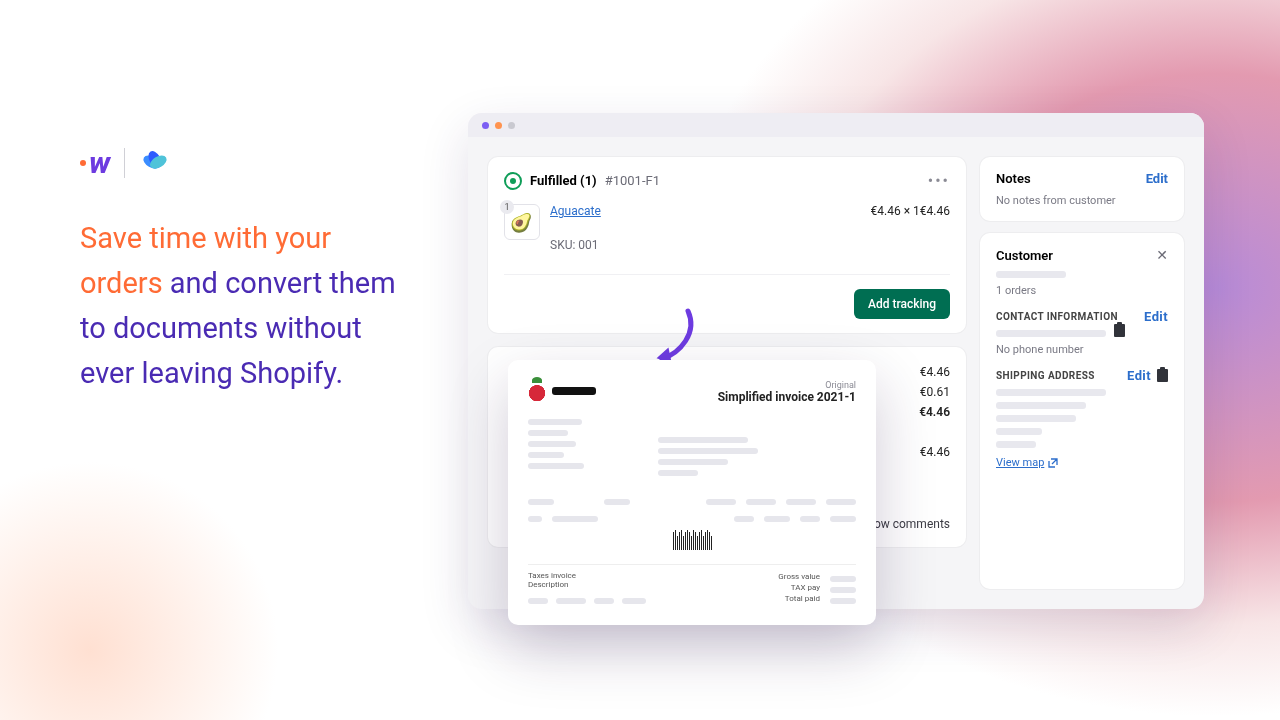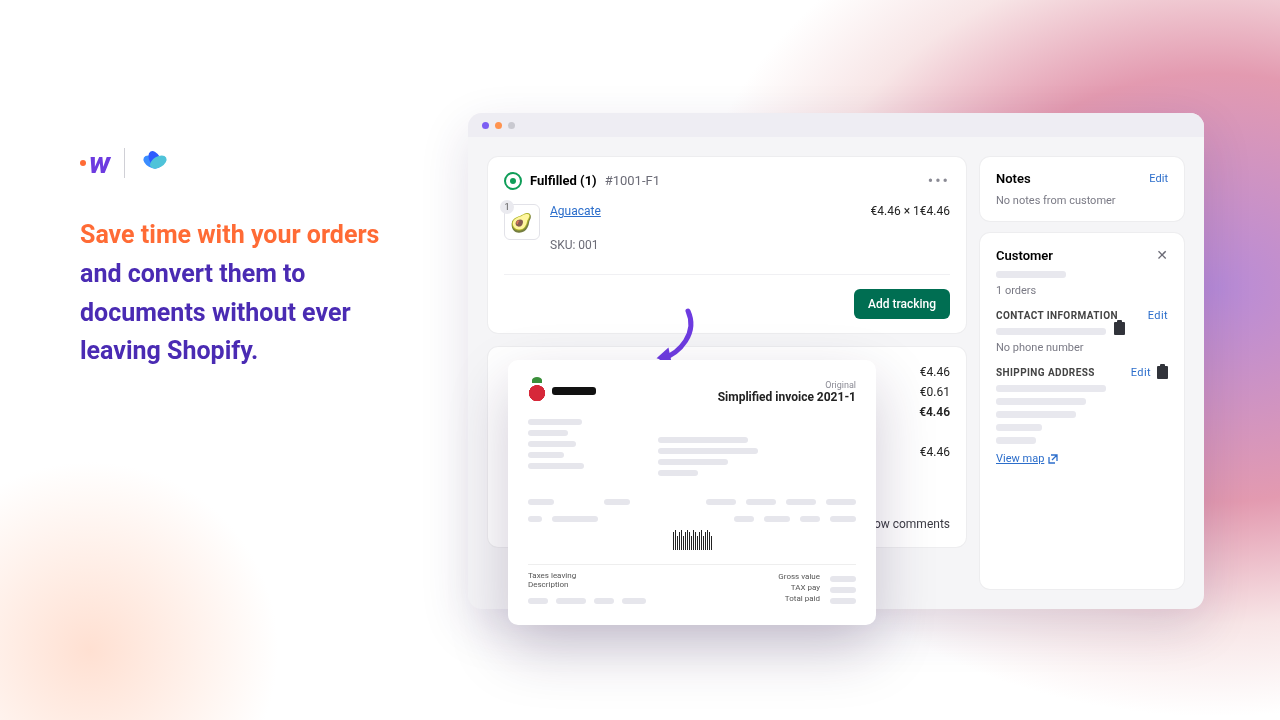--- a/index.html
+++ b/index.html
@@ -11,21 +11,21 @@
 .logos{display:flex;align-items:center;gap:16px;margin-bottom:36px}
 .logo-w{display:flex;align-items:center;gap:3px}
 .dotred{width:6px;height:6px;border-radius:50%;background:#ff6b35}
 .wtxt{font-size:30px;font-weight:800;color:#6d3be0;font-style:italic;letter-spacing:-2px}
 .sep{width:1px;height:30px;background:#d0d0d6}
 .flower{position:relative;width:28px;height:28px}
 .petal{position:absolute;width:11px;height:18px;border-radius:50% 50% 50% 50%;left:50%;top:50%}
 .p1{background:#2d5bff;transform:translate(-50%,-70%) rotate(-30deg)}
 .p2{background:#3b8dff;transform:translate(-80%,-55%) rotate(-60deg)}
 .p3{background:#4fc3d9;transform:translate(-20%,-55%) rotate(60deg)}
-.headline{font-size:25px;line-height:1.55;color:#4a2bb3;font-weight:700}
+.headline{font-size:29px;line-height:1.55;color:#4a2bb3;font-weight:400}
 .orange{color:#ff6b35}
 .browser{position:absolute;left:468px;top:113px;width:736px;height:496px;background:#f5f5f7;border-radius:14px;box-shadow:0 18px 50px rgba(50,30,90,.14);overflow:hidden}
 .chrome{height:24px;background:#eeedf3;display:flex;align-items:center;padding-left:14px;gap:6px}
 .tdot{width:7px;height:7px;border-radius:50%}
 .td1{background:#7c5ef3}.td2{background:#ff934f}.td3{background:#c9c9d0}
 .layout{position:absolute;top:24px;left:0;right:0;bottom:0;padding:20px;display:flex;gap:14px}
 .main{flex:1;display:flex;flex-direction:column;gap:14px}
 .side{width:204px;display:flex;flex-direction:column;gap:12px}
 .card{background:#fff;border-radius:10px;padding:14px 16px;box-shadow:0 0 0 1px rgba(0,0,0,.03)}
 .fulfilled-head{display:flex;align-items:center;gap:8px;font-size:13px}
@@ -39,21 +39,21 @@
 .pn a{color:#2c6ecb;text-decoration:underline}
 .sku{color:#6b6b76;font-size:12px;margin-top:20px}
 .prices{margin-left:auto;display:flex;color:#222}
 .btnrow{display:flex;justify-content:flex-end;margin-top:22px;padding-top:14px;border-top:1px solid #f0f0f3}
 .btn-green{background:#006e52;color:#fff;border:none;padding:8px 14px;border-radius:6px;font-size:12px;font-weight:500;cursor:pointer}
 .totals-card{background:#fff;border-radius:10px;padding:30px 16px 18px;box-shadow:0 0 0 1px rgba(0,0,0,.03);position:relative;min-height:200px}
 .totals{position:absolute;right:16px;top:18px;text-align:right;font-size:12px;color:#222;display:flex;flex-direction:column;gap:6px}
 .totals .bold{font-weight:600}
 .showc{position:absolute;right:16px;bottom:16px;font-size:12px;color:#3c3c44}
 .sidetitle{display:flex;align-items:center;justify-content:space-between;font-size:13px;font-weight:600;margin-bottom:8px}
-.edit{color:#2c6ecb;font-size:11px;font-weight:400;cursor:pointer}
+.edit{color:#2c6ecb;font-size:13px;font-weight:700;cursor:pointer}
 .muted{color:#7a7a85;font-size:11px}
 .shead{font-size:10px;font-weight:700;letter-spacing:.4px;color:#444;margin-top:12px;display:flex;justify-content:space-between;align-items:center}
 .shead .icons{display:flex;gap:6px;align-items:center}
 .sline{height:7px;background:#e8e8ee;border-radius:3px;margin-top:6px}
 .close-x{font-size:14px;color:#6b6b76;cursor:pointer;font-weight:400}
 .vmap{display:inline-flex;align-items:center;gap:4px;color:#2c6ecb;font-size:11px;text-decoration:underline;margin-top:8px}
 .clip{width:11px;height:13px;background:#31333a;border-radius:1px;position:relative;display:inline-block}
 .clip:before{content:"";position:absolute;top:-2px;left:3px;width:5px;height:4px;background:#31333a;border-radius:1px}
 .invoice{position:absolute;left:508px;top:360px;width:368px;background:#fff;border-radius:10px;box-shadow:0 24px 60px rgba(40,20,70,.22);padding:20px}
 .inv-head{display:flex;justify-content:space-between;align-items:flex-start}
@@ -268,21 +268,21 @@
           <span class="bc2"></span>
           <span class="bc1"></span>
           <span class="bc3"></span>
           <span class="bc1"></span>
           <span class="bc2"></span>
       </div>
     </div>
 
     <div class="inv-sum">
       <div>
-        <div>Taxes leaving</div>
+        <div>Taxes invoice</div>
         <div>Description</div>
         <div style="display:flex;gap:8px;margin-top:4px">
           <div class="gl" style="width:20px"></div>
             <div class="gl" style="width:30px"></div>
           <div class="gl" style="width:20px"></div>
             <div class="gl" style="width:24px"></div>
         </div>
       </div>
       <div style="display:flex;gap:10px;align-items:flex-start">
         <div class="inv-sum-r">

